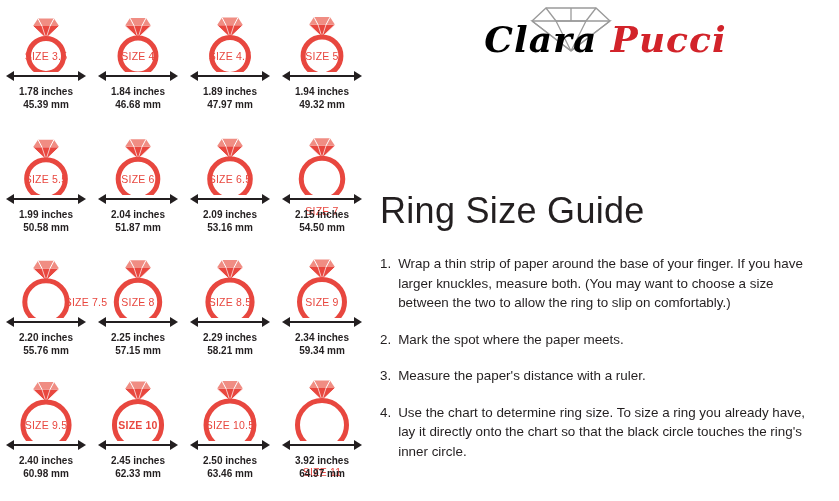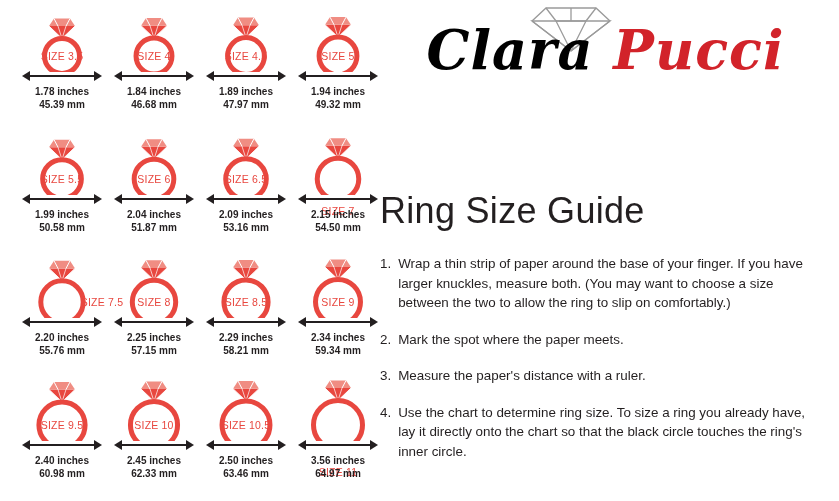--- a/index.html
+++ b/index.html
@@ -16,21 +16,21 @@
   }
   #page {
     position: relative;
     width: 839px;
     height: 501px;
   }
 
   
   #chart {
     position: absolute;
-    left: 16px;
+    left: 0;
     top: 0;
     width: 368px;
     height: 501px;
     display: grid;
     grid-template-columns: repeat(4, 92px);
     grid-template-rows: repeat(4, 123px);
     align-content: start;
   }
   .ring-cell {
     position: relative;
@@ -120,21 +120,21 @@
   }
   #logo-text {
     position: absolute;
     left: 0;
     top: 14px;
     width: 455px;
     text-align: center;
     font-family: "DejaVu Serif", serif;
     font-style: italic;
     font-weight: bold;
-    font-size: 54px;
+    font-size: 36px;
     letter-spacing: 1px;
     white-space: nowrap;
   }
   #logo-text .clara { color: #000000; }
   #logo-text .pucci { color: #d2232a; }
 
   
   #guide {
     position: absolute;
     left: 380px;
@@ -529,21 +529,21 @@
               <line x1="38" y1="12.4438202247191" x2="42" y2="20.0438202247191" stroke="#ffffff" stroke-width="1"></line>
               <line x1="54" y1="12.4438202247191" x2="50" y2="20.0438202247191" stroke="#ffffff" stroke-width="1"></line>
               <line x1="33" y1="20.0438202247191" x2="46" y2="32.443820224719104" stroke="#ffffff" stroke-width="0.9"></line>
               <line x1="59" y1="20.0438202247191" x2="46" y2="32.443820224719104" stroke="#ffffff" stroke-width="0.9"></line>
               <line x1="42" y1="20.0438202247191" x2="46" y2="32.443820224719104" stroke="#ffffff" stroke-width="0.7"></line>
               <line x1="50" y1="20.0438202247191" x2="46" y2="32.443820224719104" stroke="#ffffff" stroke-width="0.7"></line>
               <circle cx="46" cy="56" r="23.5561797752809" fill="none" stroke="#e8473f" stroke-width="5"></circle>
             </g>
           </svg>
         </div>
-        <div class="size-label" style="top: 50px;">SIZE 10</div>
+        <div class="size-label" style="top: 50px; font-weight: bold;">SIZE 10</div>
         <div class="arrow-row">
           <span class="arrow-head left"></span>
           <span class="arrow-line"></span>
           <span class="arrow-head right"></span>
         </div>
         <div class="meas">
           <div>2.45 inches</div>
           <div>62.33 mm</div>
         </div>
       </div>
@@ -590,21 +590,21 @@
             </g>
           </svg>
         </div>
         <div class="size-label" style="top: 50px; margin-top: 47px;">SIZE 11</div>
         <div class="arrow-row">
           <span class="arrow-head left"></span>
           <span class="arrow-line"></span>
           <span class="arrow-head right"></span>
         </div>
         <div class="meas">
-          <div>3.56 inches</div>
+          <div>3.92 inches</div>
           <div>64.97 mm</div>
         </div>
       </div>
     </div>
 
   <div id="logo">
     <div id="logo-diamond">
       <svg width="86" height="50" viewBox="0 0 86 50">
         <g fill="none" stroke="#9a9a9a" stroke-width="1.3">
           <polygon points="4,17 82,17 43,47"></polygon>

